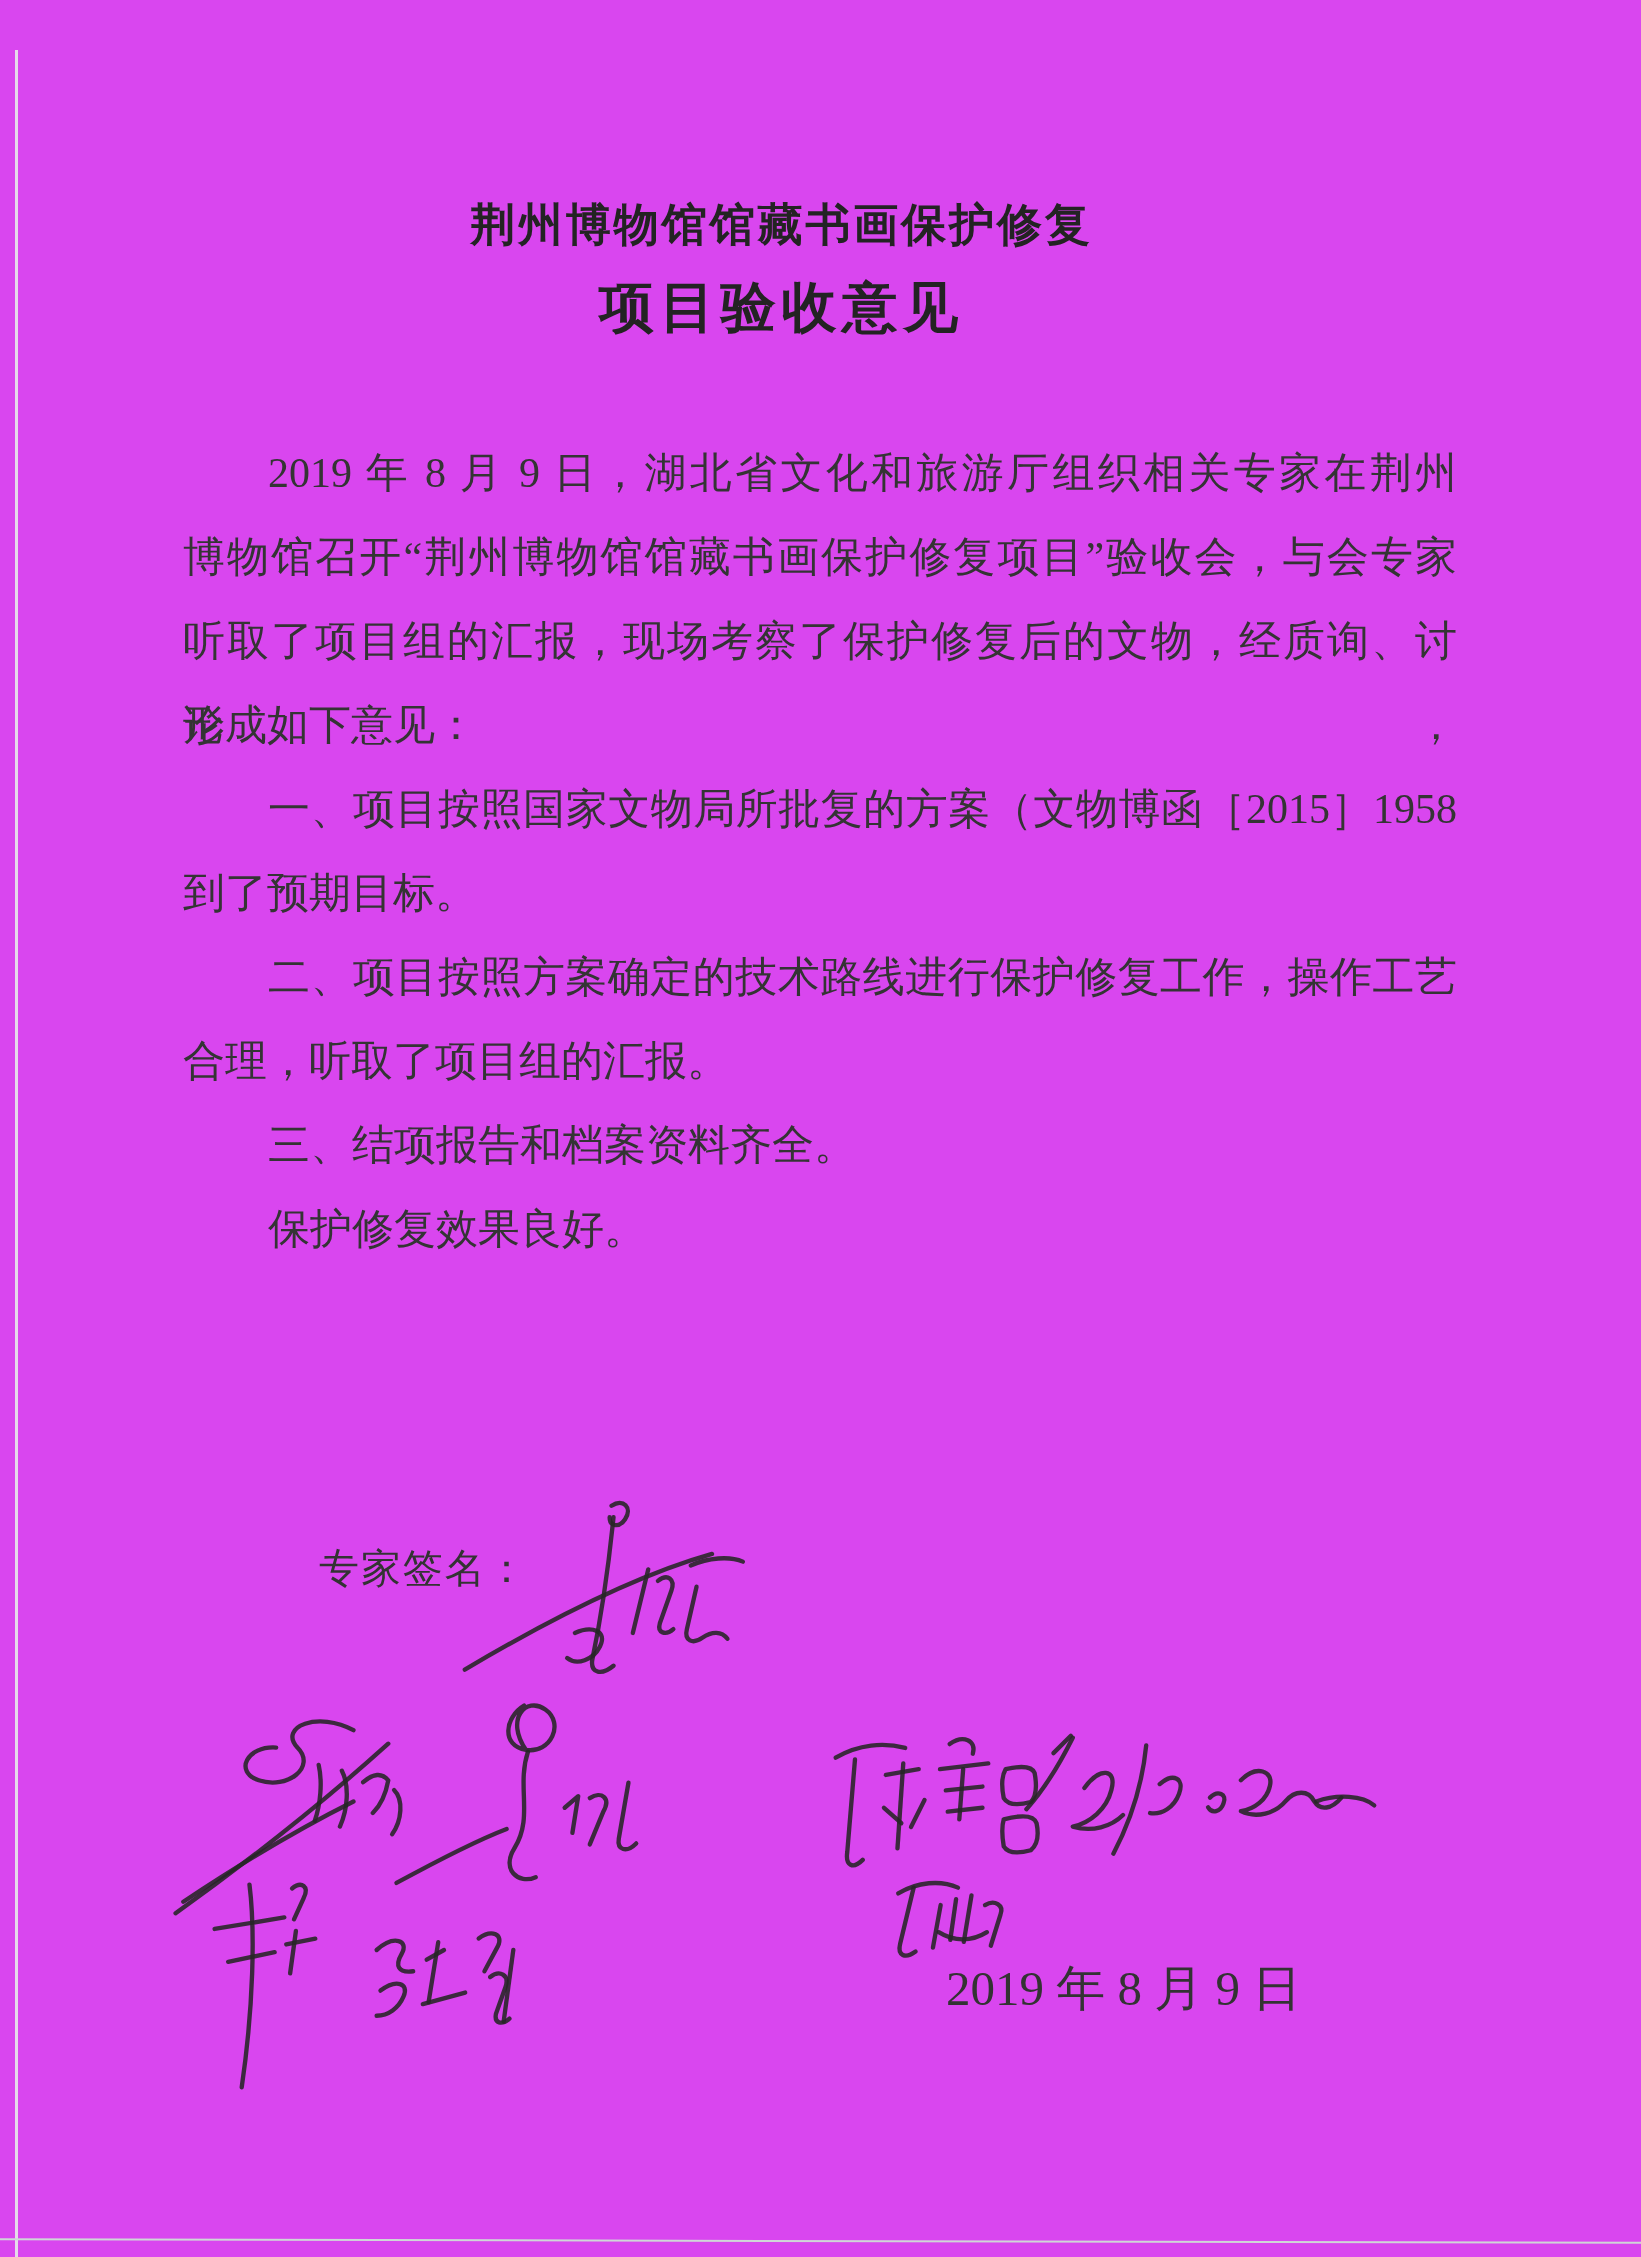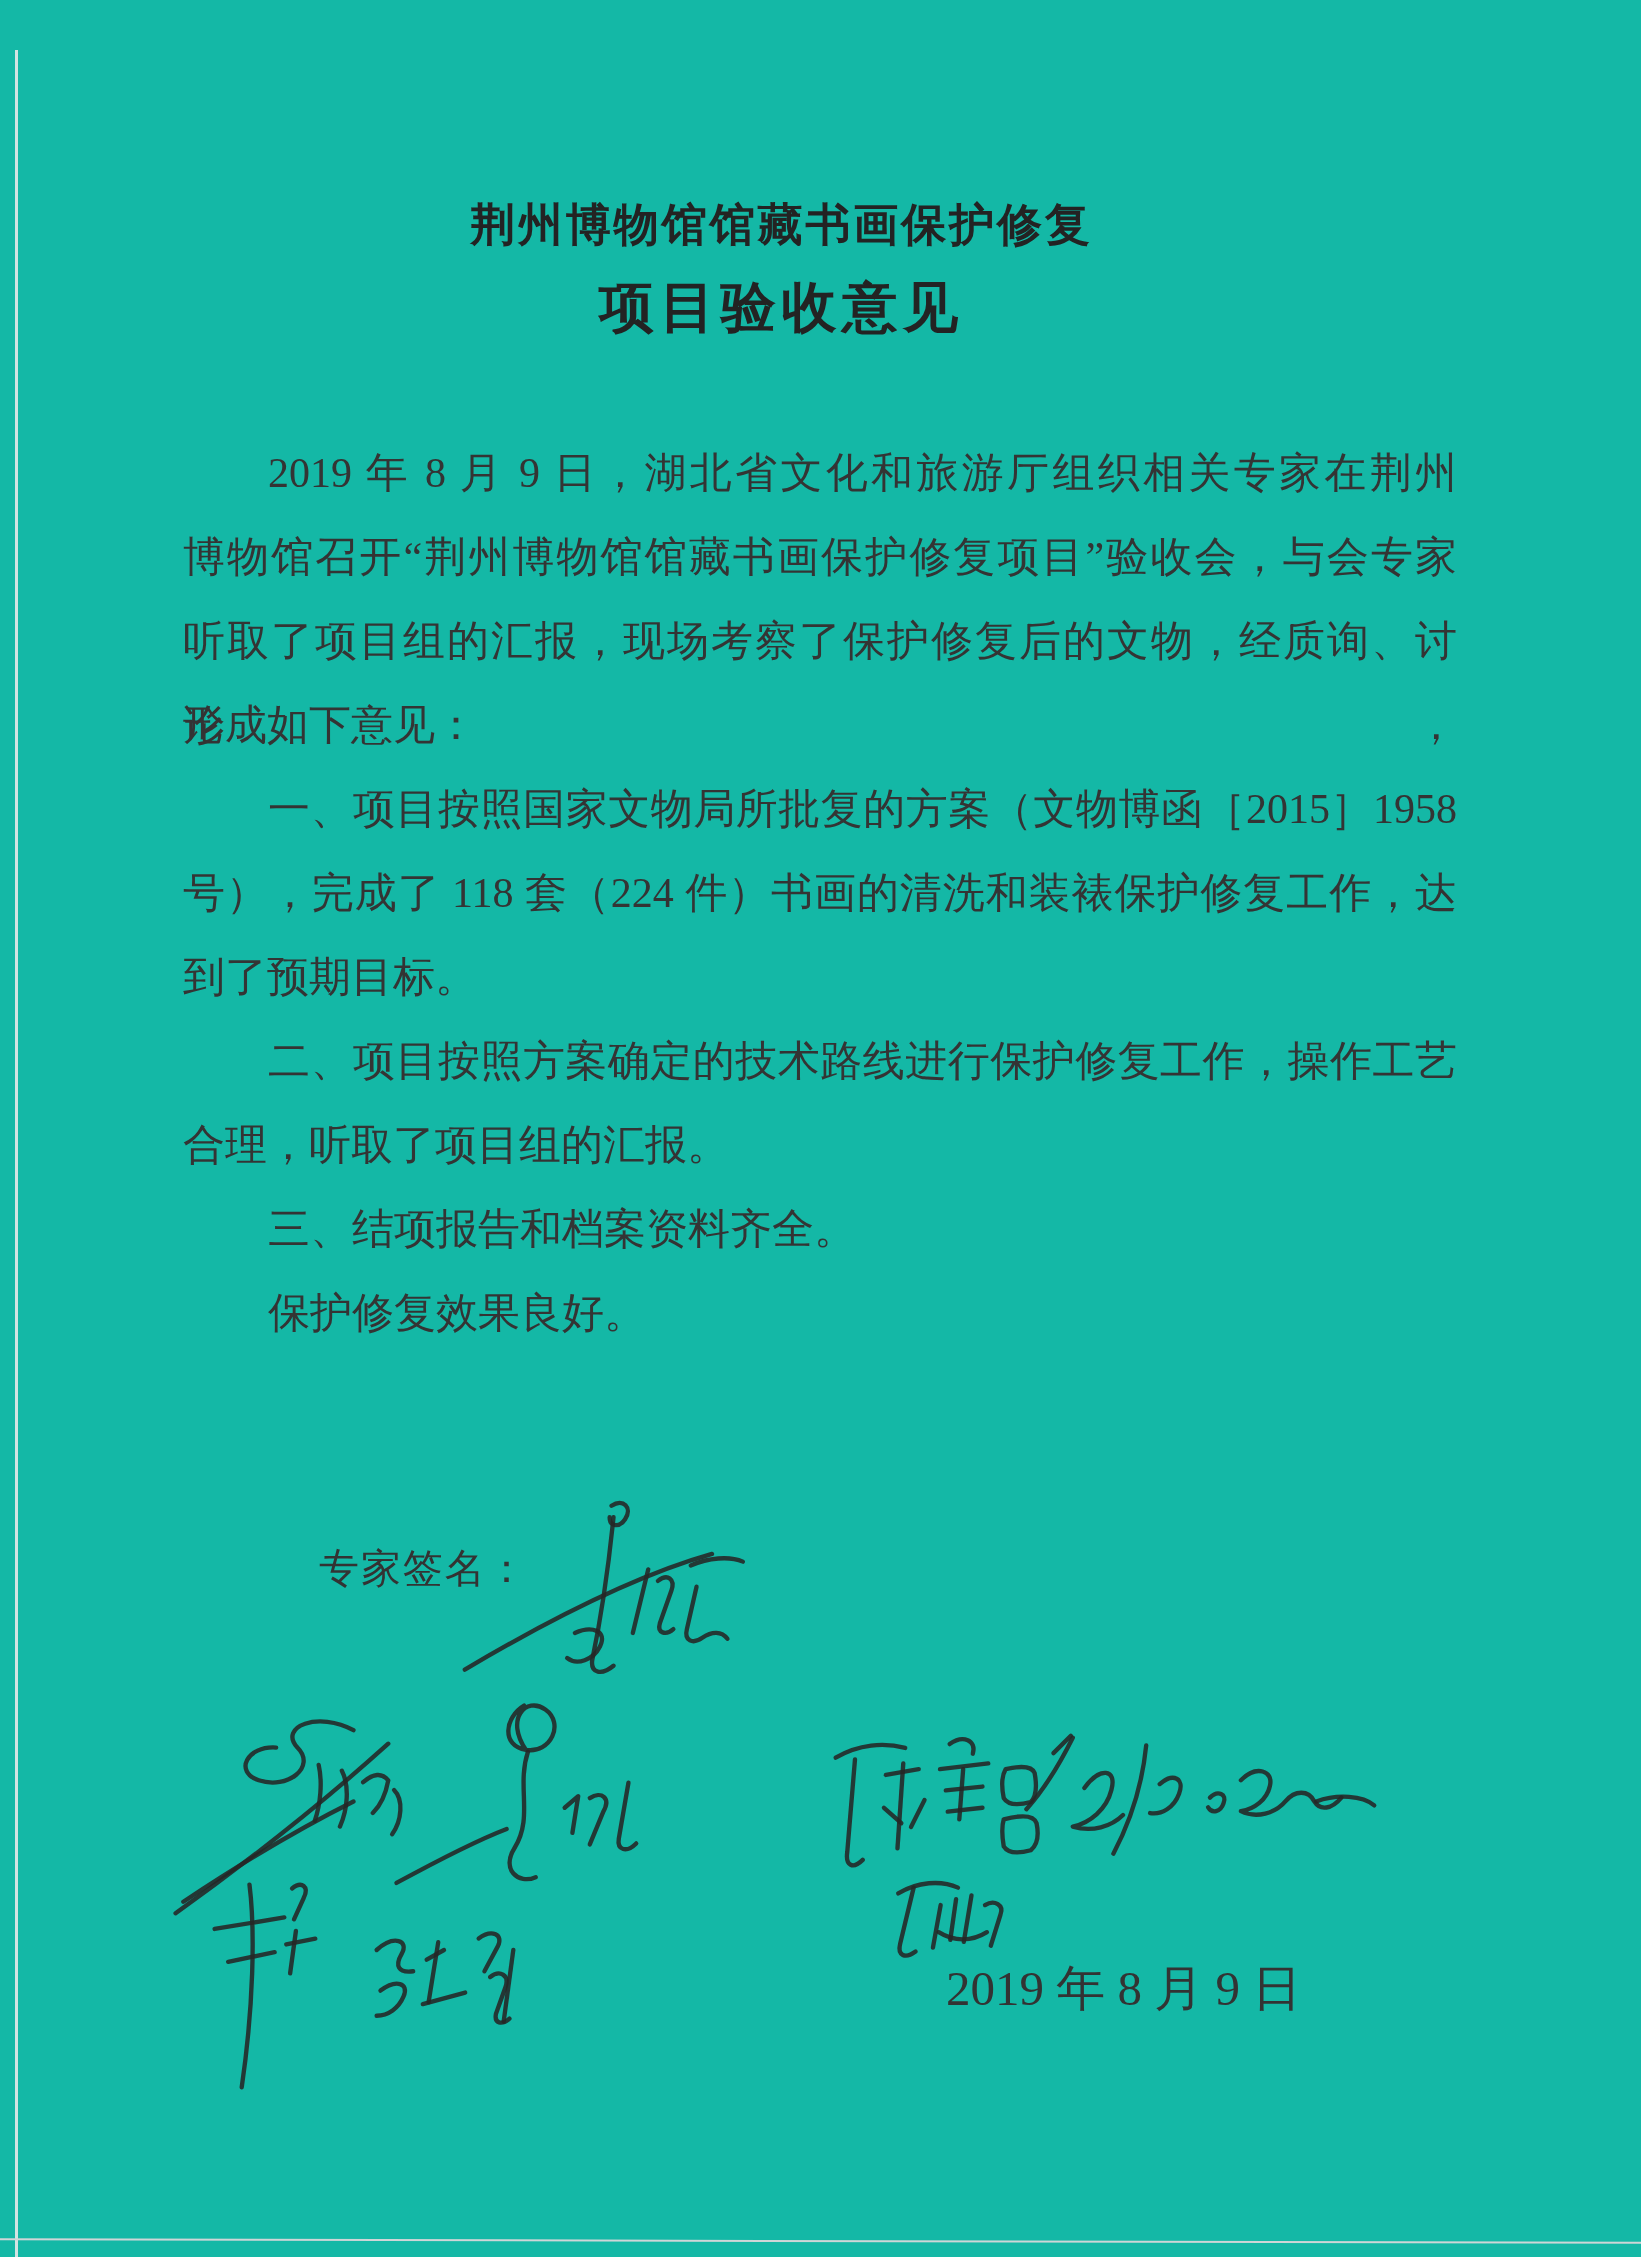--- a/index.html
+++ b/index.html
@@ -1,21 +1,21 @@
 <!DOCTYPE html>
 <html><head>
 <meta charset="utf-8">
 <style>
   html, body { margin: 0; padding: 0; }
   body { background: #ffffff; }
   .page {
     position: relative;
     width: 1641px;
     height: 2257px;
-    background: #14b8a6;
+    background: #d946ef;
     font-family: "Liberation Serif", "DejaVu Serif", serif;
     color: #2e2e2e;
     overflow: hidden;
   }
   
   .scan-edge-left {
     position: absolute; left: 15.4px; top: 50px; width: 2.9px; height: 2207px;
     background: #e7e9e9; opacity: .9;
   }
   .scan-edge-bottom {
@@ -64,21 +64,20 @@
     <div class="title-line1">荆州博物馆馆藏书画保护修复</div>
     <div class="title-line2">项目验收意见</div>
   </div>
 
   <div class="body-block">
     <div class="body-line indent fill">2019 年 8 月 9 日，湖北省文化和旅游厅组织相关专家在荆州</div>
     <div class="body-line fill">博物馆召开“荆州博物馆馆藏书画保护修复项目”验收会，与会专家</div>
     <div class="body-line fill">听取了项目组的汇报，现场考察了保护修复后的文物，经质询、讨论，</div>
     <div class="body-line">形成如下意见：</div>
     <div class="body-line indent fill">一、项目按照国家文物局所批复的方案（文物博函［2015］1958</div>
-    <div class="body-line fill">号），完成了 118 套（224 件）书画的清洗和装裱保护修复工作，达</div>
     <div class="body-line">到了预期目标。</div>
     <div class="body-line indent fill">二、项目按照方案确定的技术路线进行保护修复工作，操作工艺</div>
     <div class="body-line">合理，听取了项目组的汇报。</div>
     <div class="body-line indent">三、结项报告和档案资料齐全。</div>
     <div class="body-line indent">保护修复效果良好。</div>
   </div>
 
   <div class="sign-label">专家签名：</div>
 
   <div class="sig" style="left:459px; top:1498px; width:309px; height:188px;">

